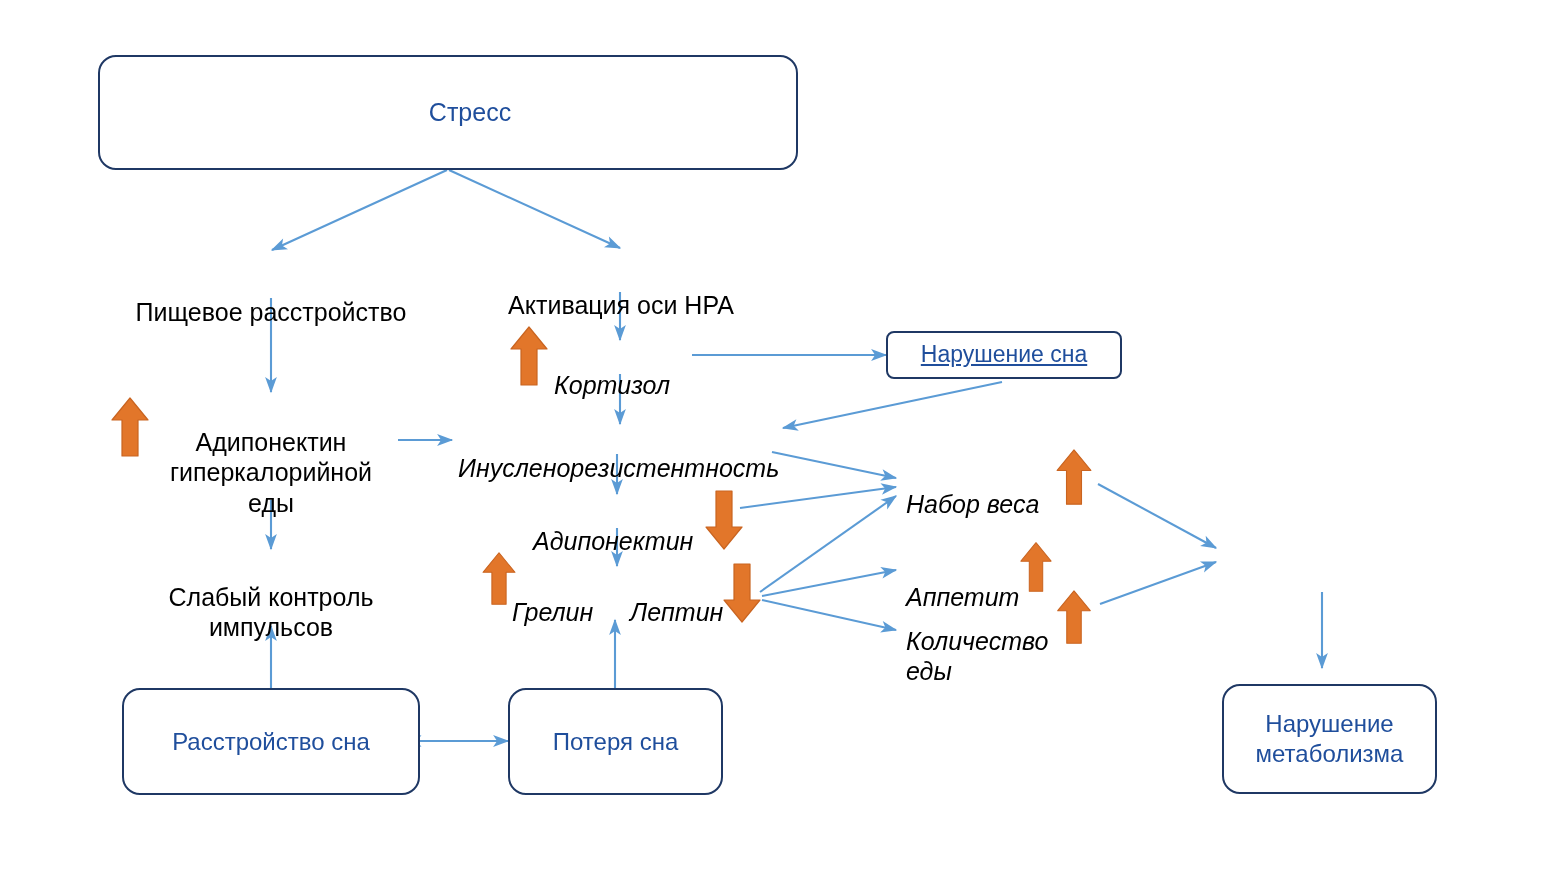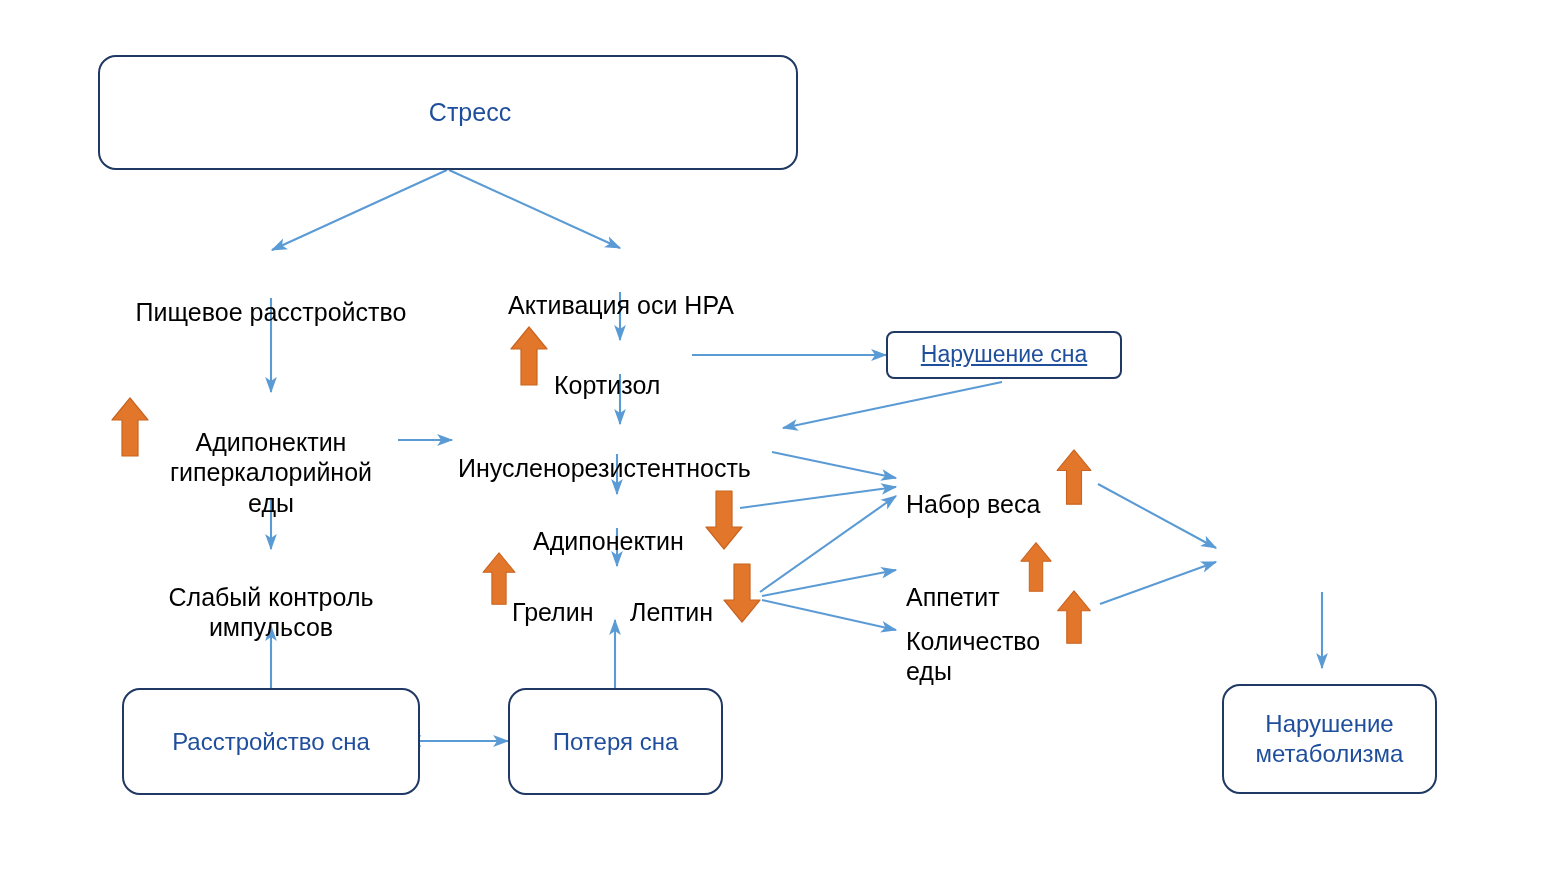--- a/index.html
+++ b/index.html
@@ -54,21 +54,21 @@
     text-decoration: underline;
   }
   
   .tlabel {
     position: absolute;
     color: #000000;
     line-height: 1.22;
     white-space: pre-line;
   }
   .tlabel.c { text-align: center; }
-  .tlabel.l { text-align: left; }
+  .tlabel.l { text-align: left; font-style: italic; }
   
   .oarrow {
     position: absolute;
   }
   .oarrow svg { display: block; }
 </style>
 </head>
 <body>
 
 <div id="canvas">

